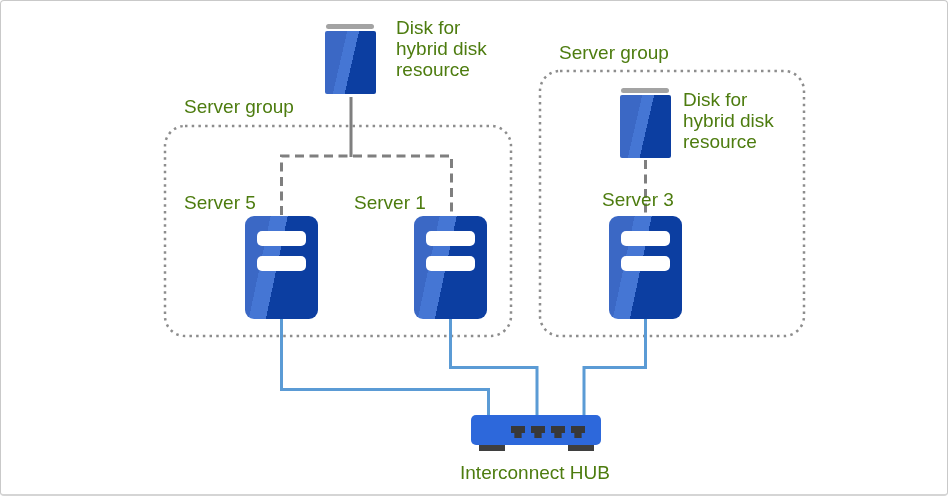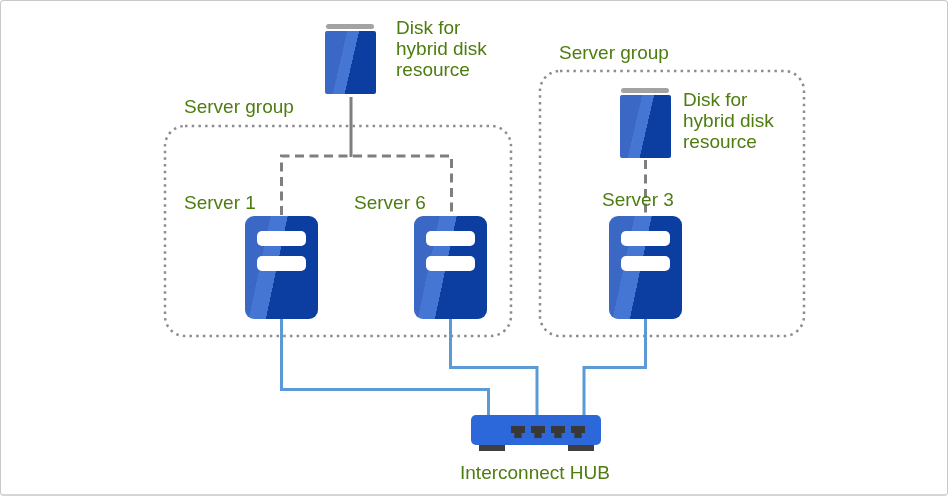--- a/index.html
+++ b/index.html
@@ -101,22 +101,22 @@
   </svg>
 
   <div class="label lbl-group1">Server group</div>
   <div class="label lbl-group2">Server group</div>
   <div class="label lbl-disk1">Disk for
 hybrid disk
 resource</div>
   <div class="label lbl-disk2">Disk for
 hybrid disk
 resource</div>
-  <div class="label lbl-s1">Server 1</div>
-  <div class="label lbl-s2">Server 6</div>
+  <div class="label lbl-s1">Server 5</div>
+  <div class="label lbl-s2">Server 1</div>
   <div class="label lbl-s3">Server 3</div>
   <div class="label lbl-hub">Interconnect HUB</div>
 
   <div class="disk-icon d1">
     <div class="disk-cap"></div>
     <div class="disk-body"></div>
   </div>
   <div class="disk-icon d2">
     <div class="disk-cap"></div>
     <div class="disk-body"></div>

